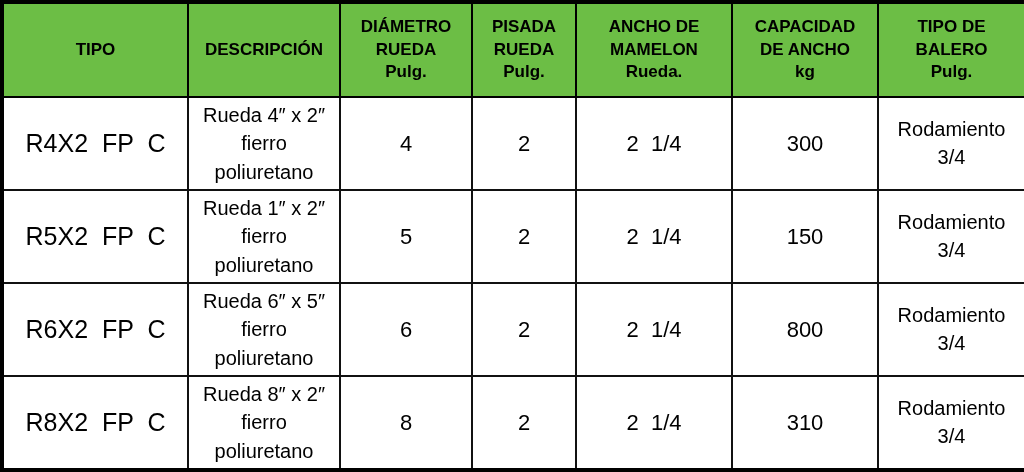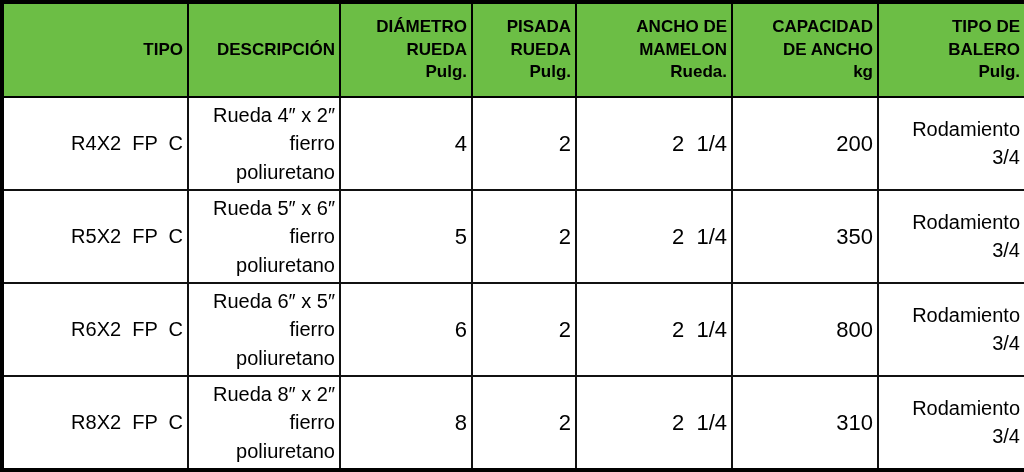--- a/index.html
+++ b/index.html
@@ -18,21 +18,21 @@
   table.spec-table {
     width: 1024px;
     height: 472px;
     border-collapse: collapse;
     table-layout: fixed;
     border: 4px solid #000000;
   }
   .spec-table th,
   .spec-table td {
     border: 2px solid #111111;
-    text-align: right;
+    text-align: center;
     vertical-align: middle;
     padding: 2px 4px;
     white-space: pre-wrap;
     overflow: hidden;
   }
   .spec-table thead tr {
     height: 95px;
   }
   .spec-table thead th {
     background: #6CBE45;
@@ -41,21 +41,21 @@
     line-height: 1.32;
     border-color: #000000;
   }
   .spec-table tbody td {
     font-size: 20px;
     line-height: 1.42;
     font-weight: 400;
     background: #ffffff;
   }
   .spec-table tbody td.cell-clave {
-    font-size: 20px;
+    font-size: 25px;
   }
   .spec-table tbody td.cell-num {
     font-size: 22px;
   }
 </style>
 </head>
 <body>
 
 <div class="page">
   <table class="spec-table">
@@ -91,33 +91,33 @@
     </thead>
     <tbody>
       <tr>
         <td class="cell-clave">R4X2  FP  C</td>
         <td>Rueda 4″ x 2″
 fierro
 poliuretano</td>
         <td class="cell-num">4</td>
         <td class="cell-num">2</td>
         <td class="cell-num">2  1/4</td>
-        <td class="cell-num">200</td>
+        <td class="cell-num">300</td>
         <td>Rodamiento
 3/4</td>
       </tr>
       <tr>
         <td class="cell-clave">R5X2  FP  C</td>
-        <td>Rueda 5″ x 6″
+        <td>Rueda 1″ x 2″
 fierro
 poliuretano</td>
         <td class="cell-num">5</td>
         <td class="cell-num">2</td>
         <td class="cell-num">2  1/4</td>
-        <td class="cell-num">350</td>
+        <td class="cell-num">150</td>
         <td>Rodamiento
 3/4</td>
       </tr>
       <tr>
         <td class="cell-clave">R6X2  FP  C</td>
         <td>Rueda 6″ x 5″
 fierro
 poliuretano</td>
         <td class="cell-num">6</td>
         <td class="cell-num">2</td>

